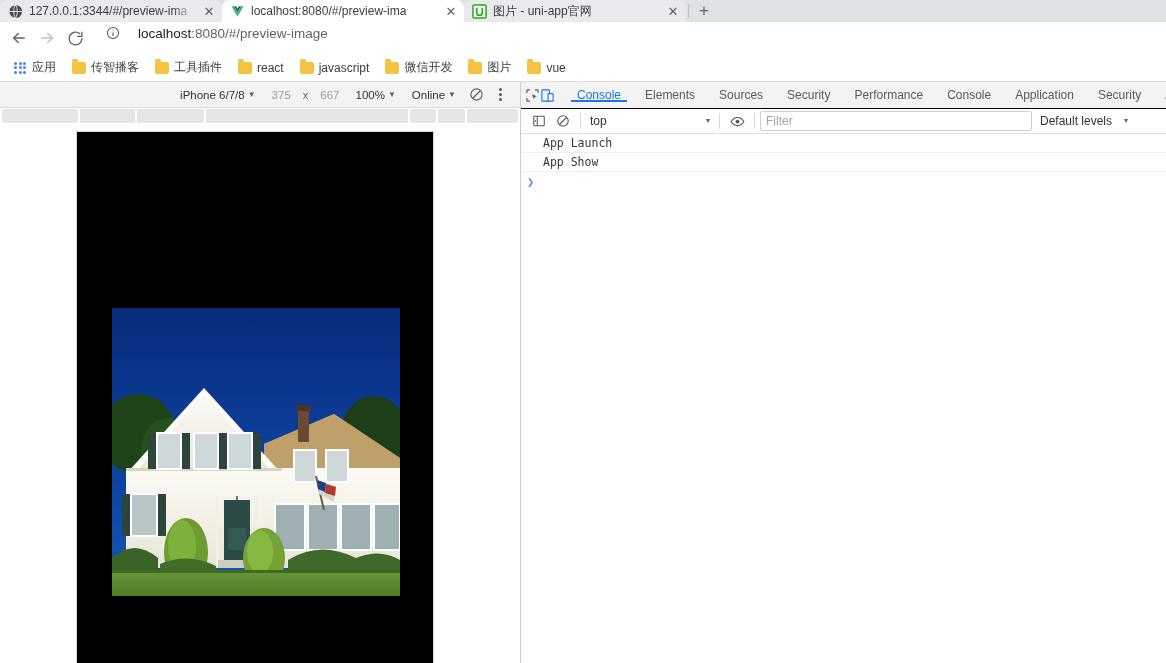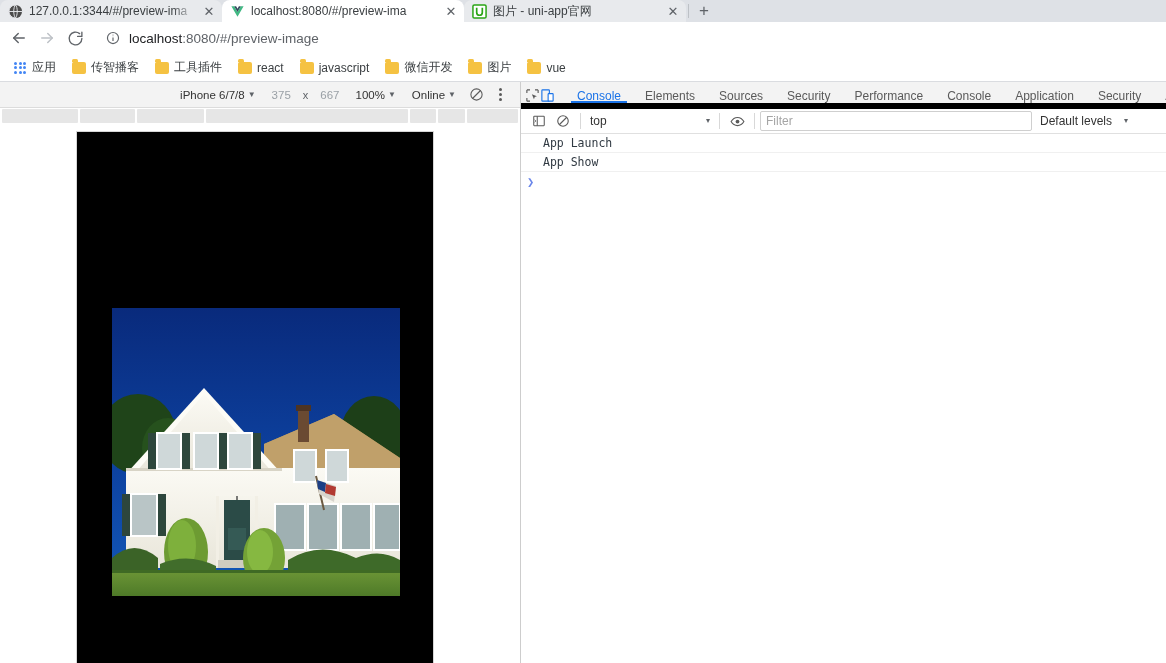--- a/index.html
+++ b/index.html
@@ -53,22 +53,22 @@
   .toolbar {
     height: 32px; background: #ffffff; display: flex; align-items: center;
     padding: 0 6px; gap: 2px; flex: 0 0 32px;
   }
   .nav-btn {
     width: 26px; height: 26px; display: flex; align-items: center;
     justify-content: center; color: #5f6368;
   }
   .nav-btn.disabled { color: #bdc1c6; }
   .omnibox {
-    flex: 1 1 auto; height: 24px; display: flex; align-items: center;
-    gap: 9px; padding: 0 10px; margin-left: 6px;
+    flex: 1 1 auto; height: 24px; display: flex; 
+    gap: 18px; padding: 0 10px; margin-left: 6px;
     border-radius: 12px; background: #ffffff;
   }
   .omni-info { width: 14px; height: 14px; flex: 0 0 14px; color: #5f6368; }
   .omni-url { font-size: 13.5px; color: #202124; white-space: nowrap; }
   .omni-url .dim { color: #5f6368; }
 
   .bookmarks {
     height: 28px; background: #ffffff; display: flex; align-items: center;
     padding: 0 6px; gap: 2px; flex: 0 0 28px;
     border-bottom: 1px solid #dadce0;
@@ -146,22 +146,22 @@
     width: 288px; height: 288px; overflow: hidden;
   }
 
   
   .devtools {
     flex: 1 1 auto; display: flex; flex-direction: column;
     background: #ffffff; min-width: 0; min-height: 0;
   }
   .dt-tabbar {
     height: 27px; flex: 0 0 27px; background: #f3f3f3;
-    border-bottom: 6px solid #000000;
-    display: flex; align-items: flex-end; padding-left: 4px;
+    border-bottom: 1px solid #000000;
+    display: flex; align-items: center; padding-left: 4px;
     overflow: hidden;
   }
   .dt-tool-btn {
     width: 26px; display: flex; align-items: center; justify-content: center;
     color: #5a5a5a;
   }
   .dt-tool-btn.selected { color: #1a73e8; }
   .dt-vsep { width: 1px; background: #cdcdcd; margin: 5px 5px; }
   .dt-tab {
     display: flex; align-items: center; padding: 0 12px;

